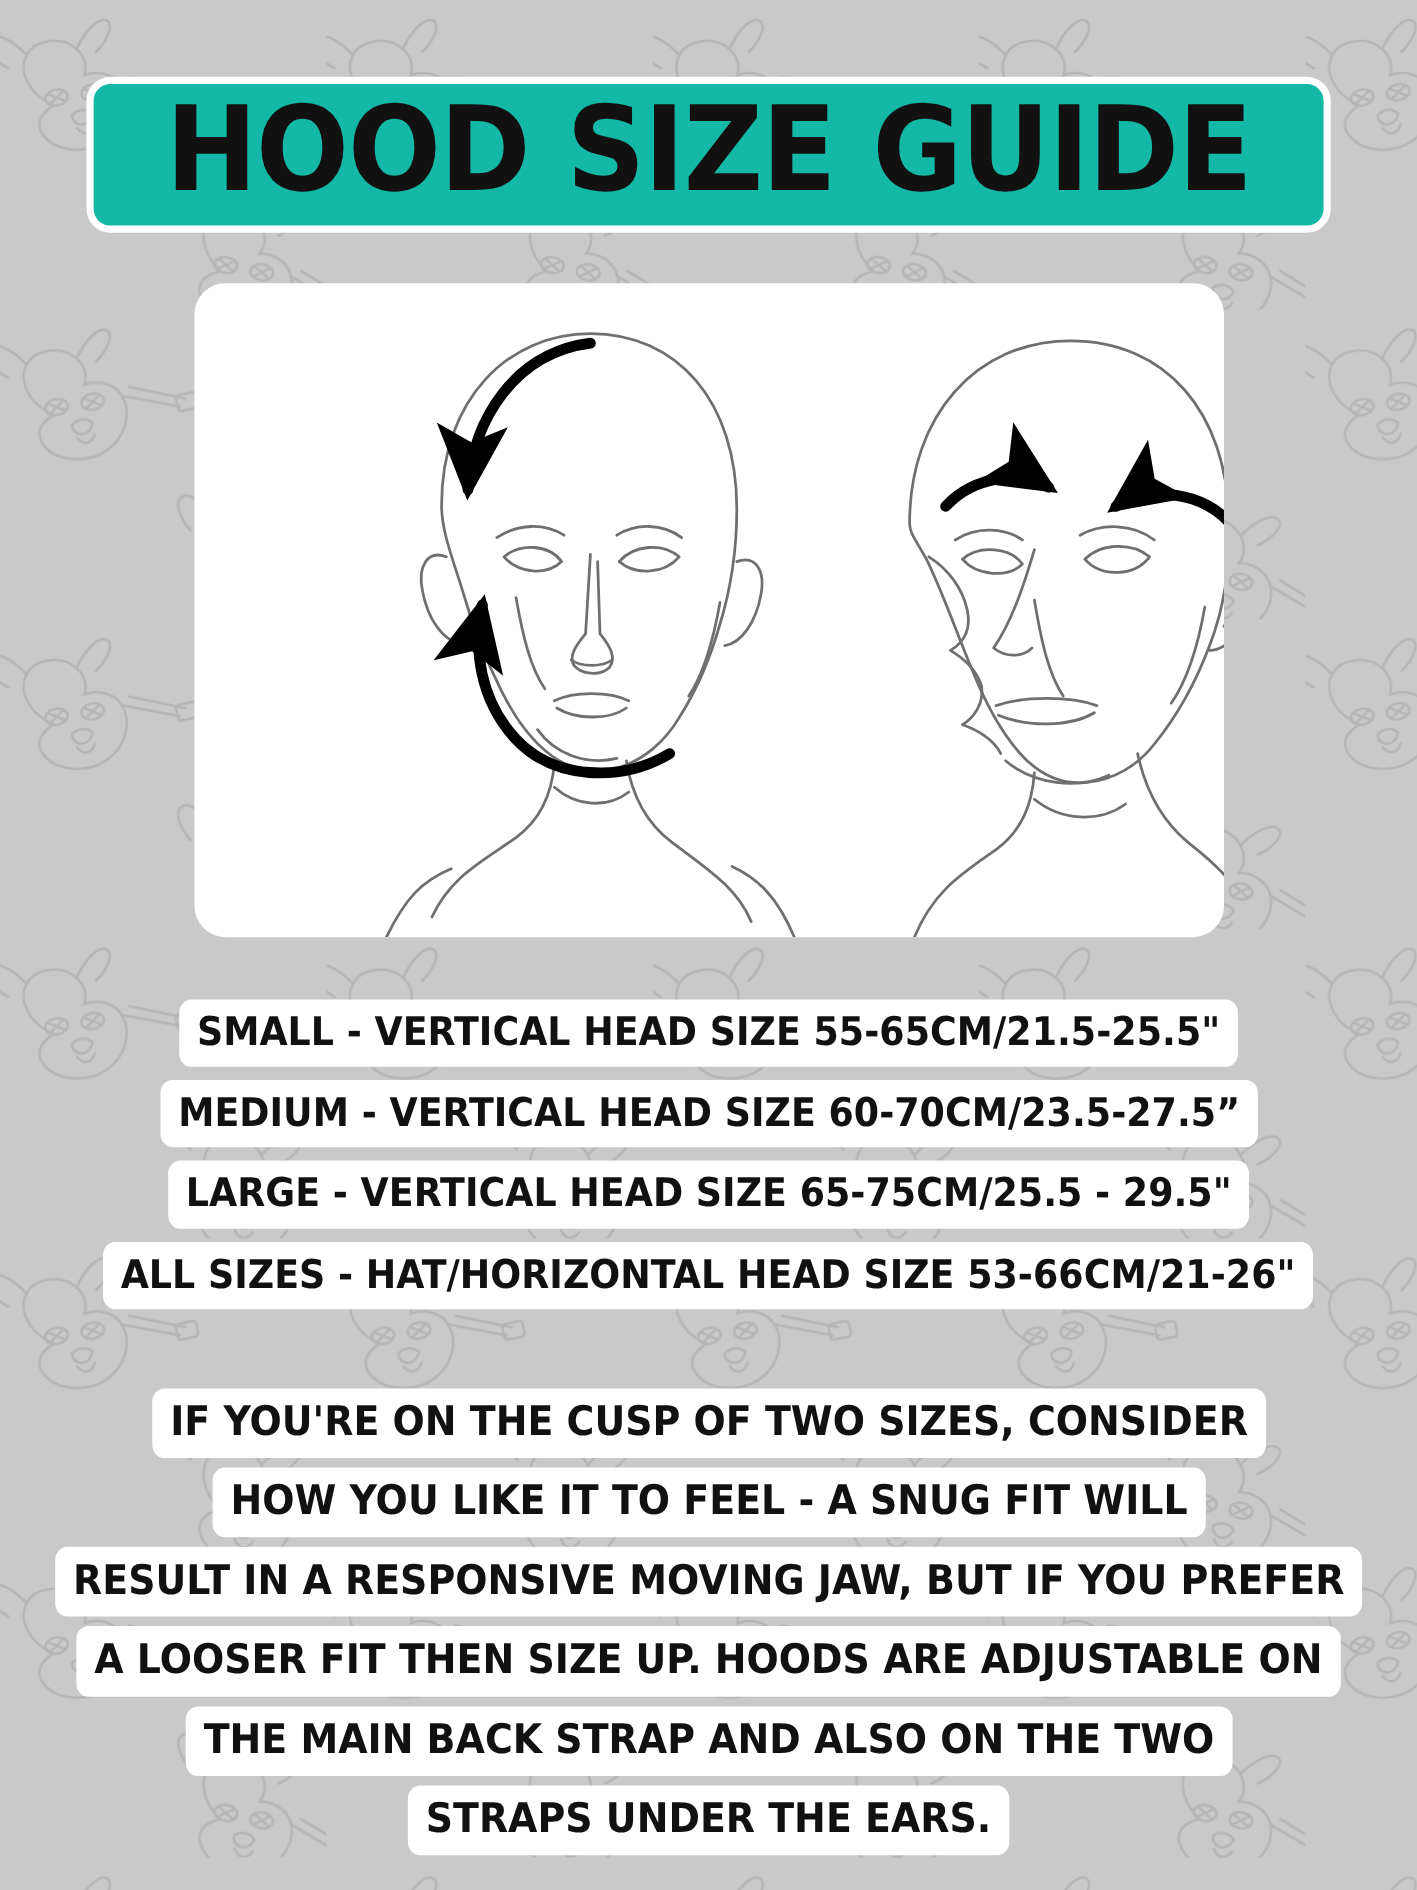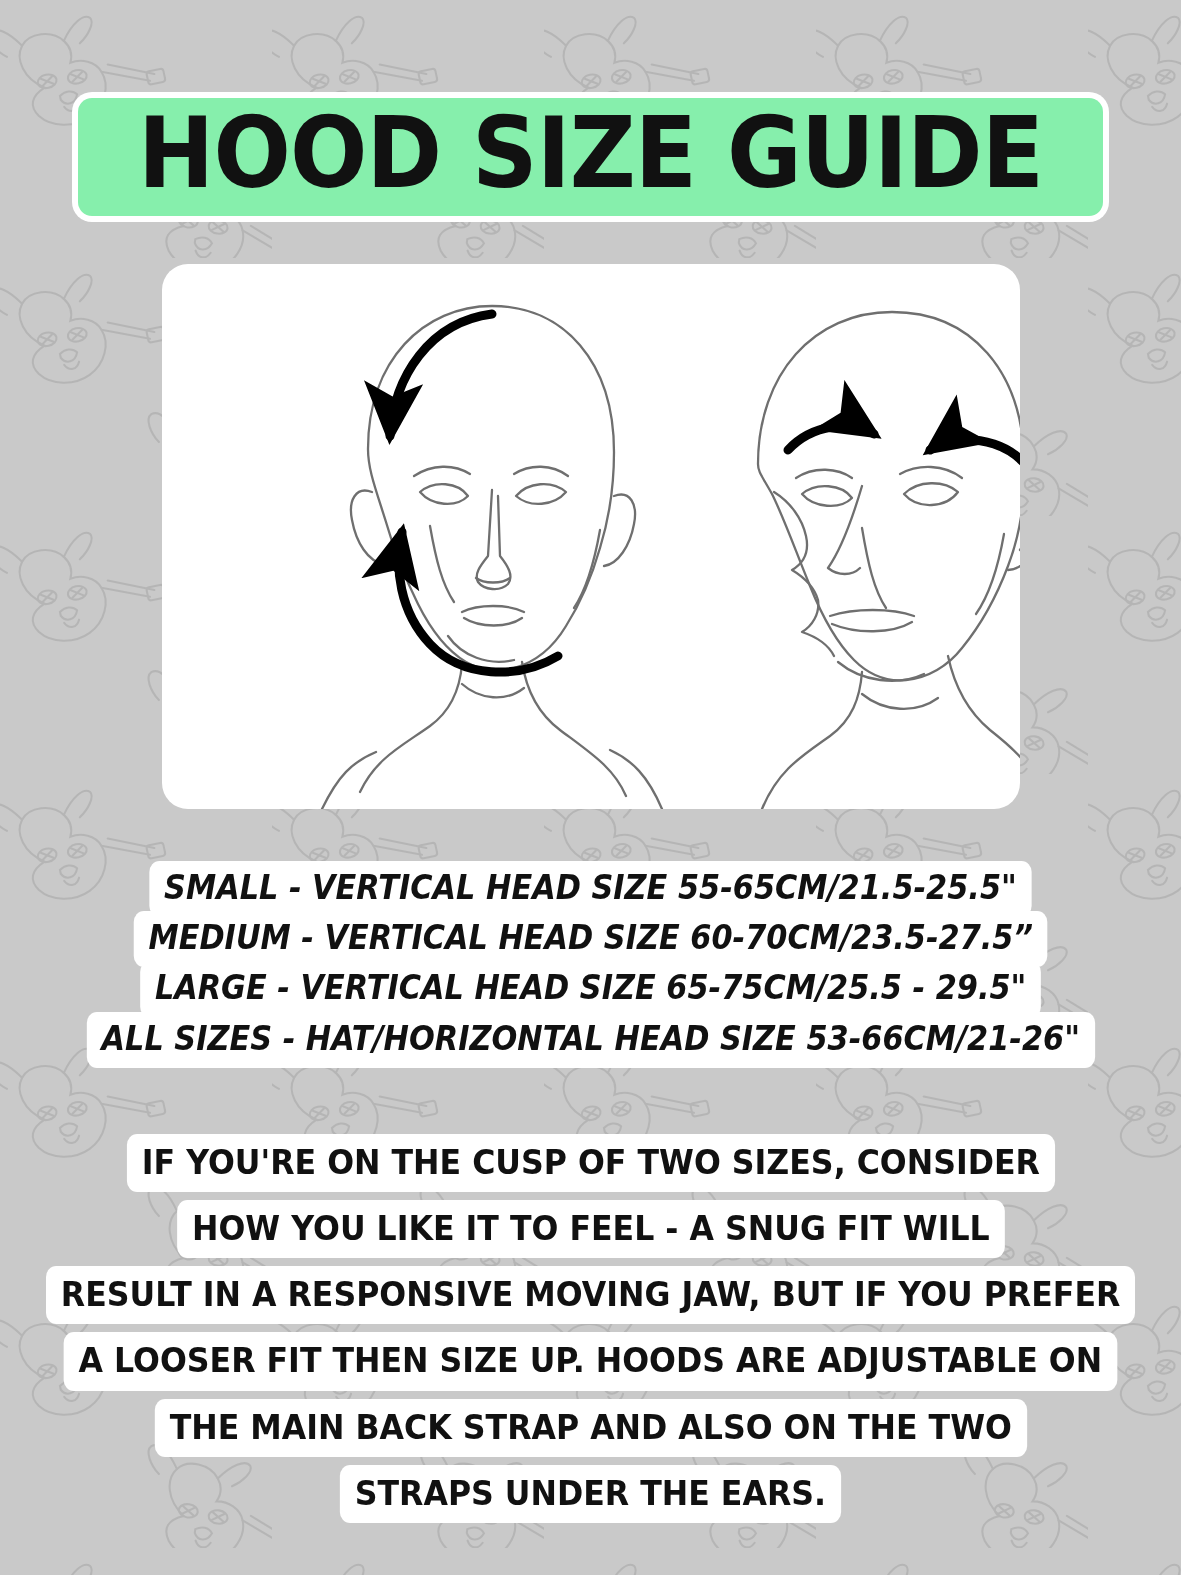--- a/index.html
+++ b/index.html
@@ -29,22 +29,22 @@
     width: 1181px;
     height: 1575px;
     box-sizing: border-box;
     display: flex;
     flex-direction: column;
     align-items: center;
   }
 
   
   .title-wrap {
-    margin-top: 98px;
-    background: #86efac;
+    margin-top: 70px;
+    background: #14b8a6;
     border-radius: 14px;
     padding: 6px 26px 12px 26px;
     box-shadow: 0 0 0 6px #ffffff;
     text-align: center;
   }
   .title {
     font-family: "DejaVu Sans", sans-serif;
     font-weight: bold;
     font-size: 98px;
     line-height: 1.02;
@@ -70,22 +70,21 @@
     width: 100%;
     height: 100%;
   }
 
   
   .sizes {
     margin-top: 56px;
     display: flex;
     flex-direction: column;
     align-items: center;
-    gap: 2px;
-    font-style: italic;
+    gap: 19px;
   }
   .size-line {
     background: #ffffff;
     color: #111111;
     font-family: "DejaVu Sans", sans-serif;
     font-weight: bold;
     font-size: 33px;
     line-height: 1.28;
     padding: 2px 12px 4px 12px;
     border-radius: 7px;

